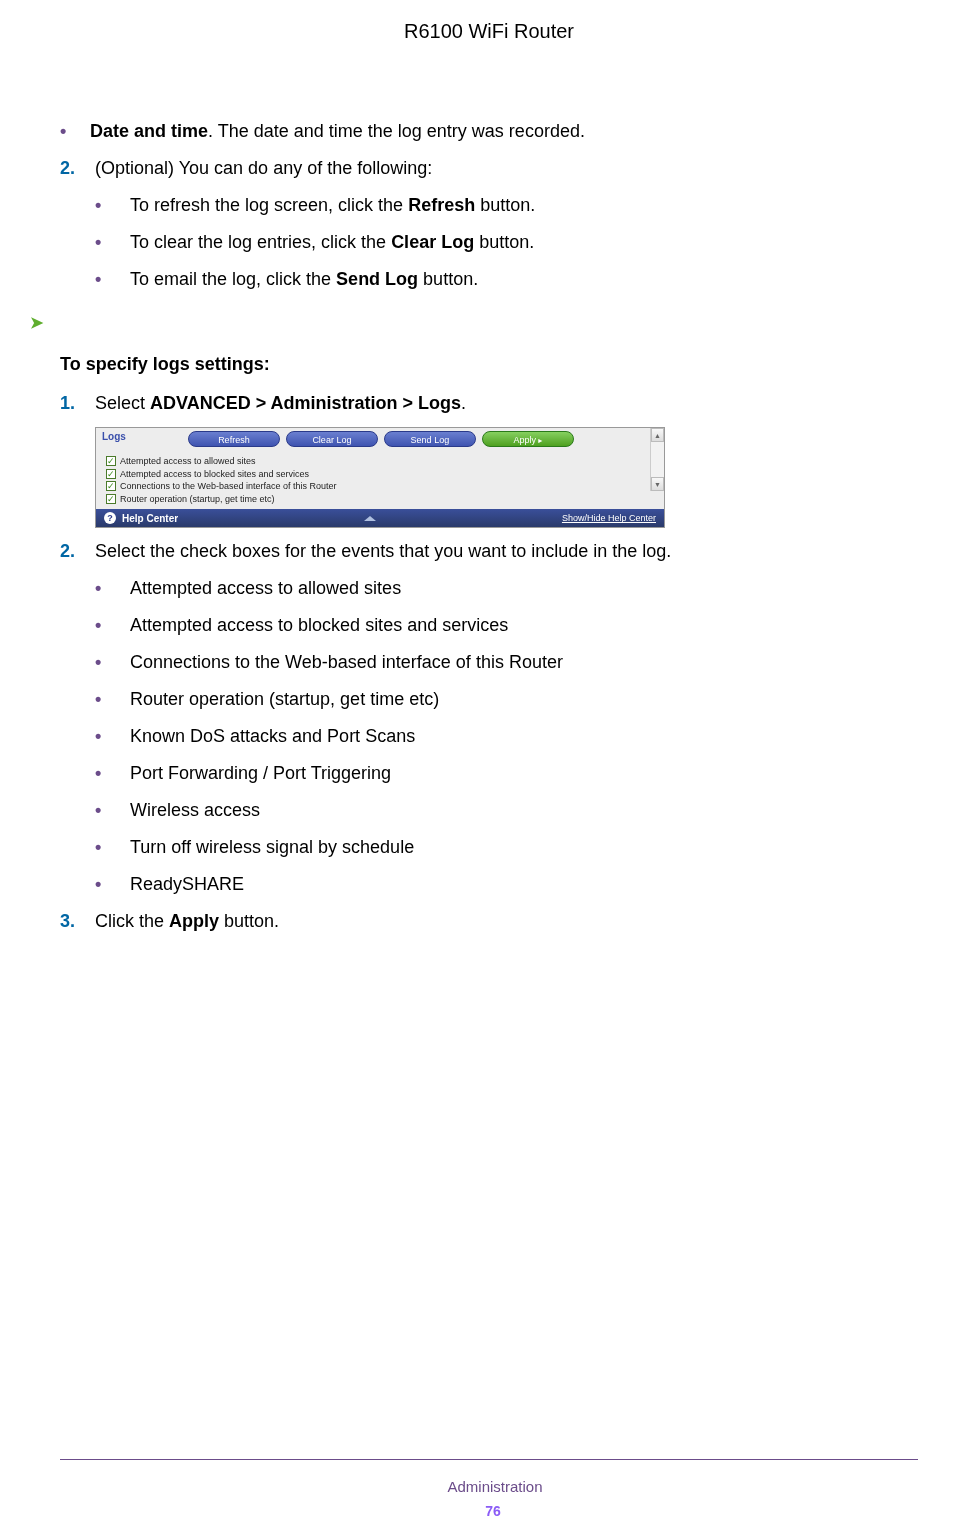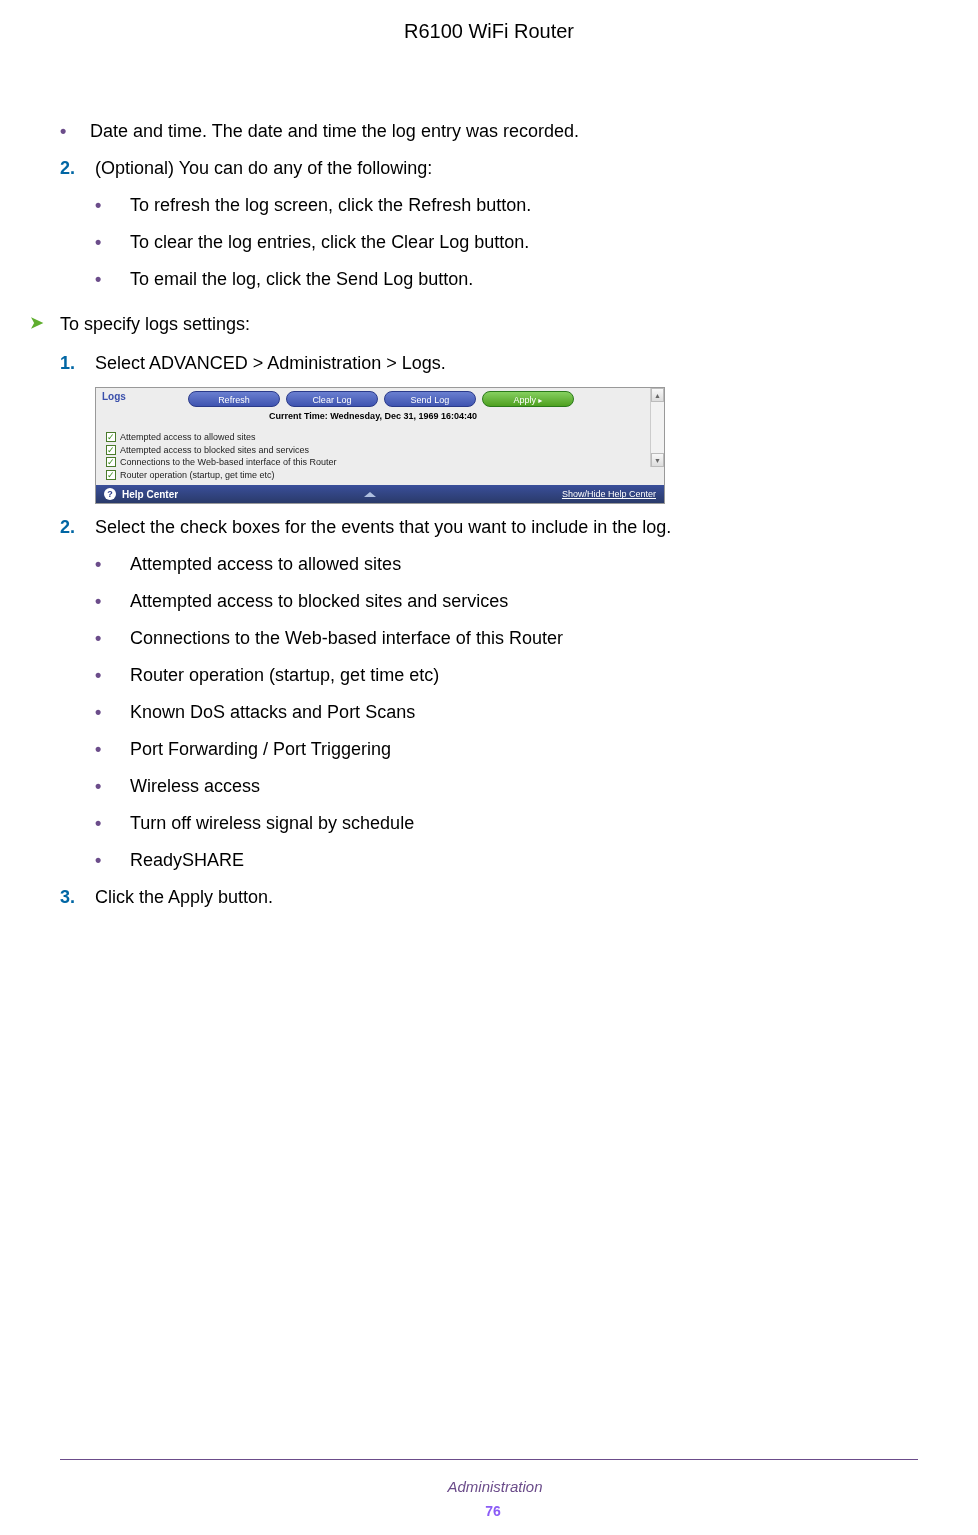--- a/index.html
+++ b/index.html
@@ -57,23 +57,23 @@
       font-size: 18px;
       line-height: 1.5;
     }
     .chevron {
       color: #5fae2e;
       font-weight: bold;
       width: 30px;
       flex-shrink: 0;
       font-size: 16px;
     }
-    .section-heading-text { font-weight: normal; }
+    .section-heading-text { font-weight: bold; margin-top: 40px; }
     .steps { margin-left: 0; }
-    b { font-weight: normal; text-align: center; }
+    b { font-weight: bold; text-align: center; }
 
     
     .screenshot {
       width: 570px;
       margin: 4px 0 10px 35px;
       border: 1px solid #999;
       background: #ededed;
       position: relative;
       font-family: Tahoma, Arial, sans-serif;
     }
@@ -199,21 +199,20 @@
       bottom: 75px;
       border-top: 1px solid #6b4c8a;
     }
     .footer-section {
       position: absolute;
       left: 12px; right: 0;
       bottom: 40px;
       text-align: center;
       font-size: 15px;
       color: #6b4c8a;
-      font-style: italic;
     }
     .footer-page {
       position: absolute;
       left: 8px; right: 0;
       bottom: 16px;
       text-align: center;
       font-size: 14px;
       font-weight: bold;
       color: #8b5cf6;
     }
@@ -269,21 +268,20 @@
       <div class="ss-main-area">
         <div class="ss-top-bar">
           <span class="ss-title">Logs</span>
           <div class="ss-btn-row">
             <div class="ss-btn">Refresh</div>
             <div class="ss-btn">Clear Log</div>
             <div class="ss-btn">Send Log</div>
             <div class="ss-btn green arrow-right">Apply</div>
           </div>
         </div>
-        <div class="ss-time">Current Time: Wednesday, Dec 31, 1969 16:04:40</div>
         <div class="ss-checks">
           <div class="ss-check-row">
               <span class="ss-checkbox"></span>
               <span>Attempted access to allowed sites</span>
             </div>
           <div class="ss-check-row">
               <span class="ss-checkbox"></span>
               <span>Attempted access to blocked sites and services</span>
             </div>
           <div class="ss-check-row">

